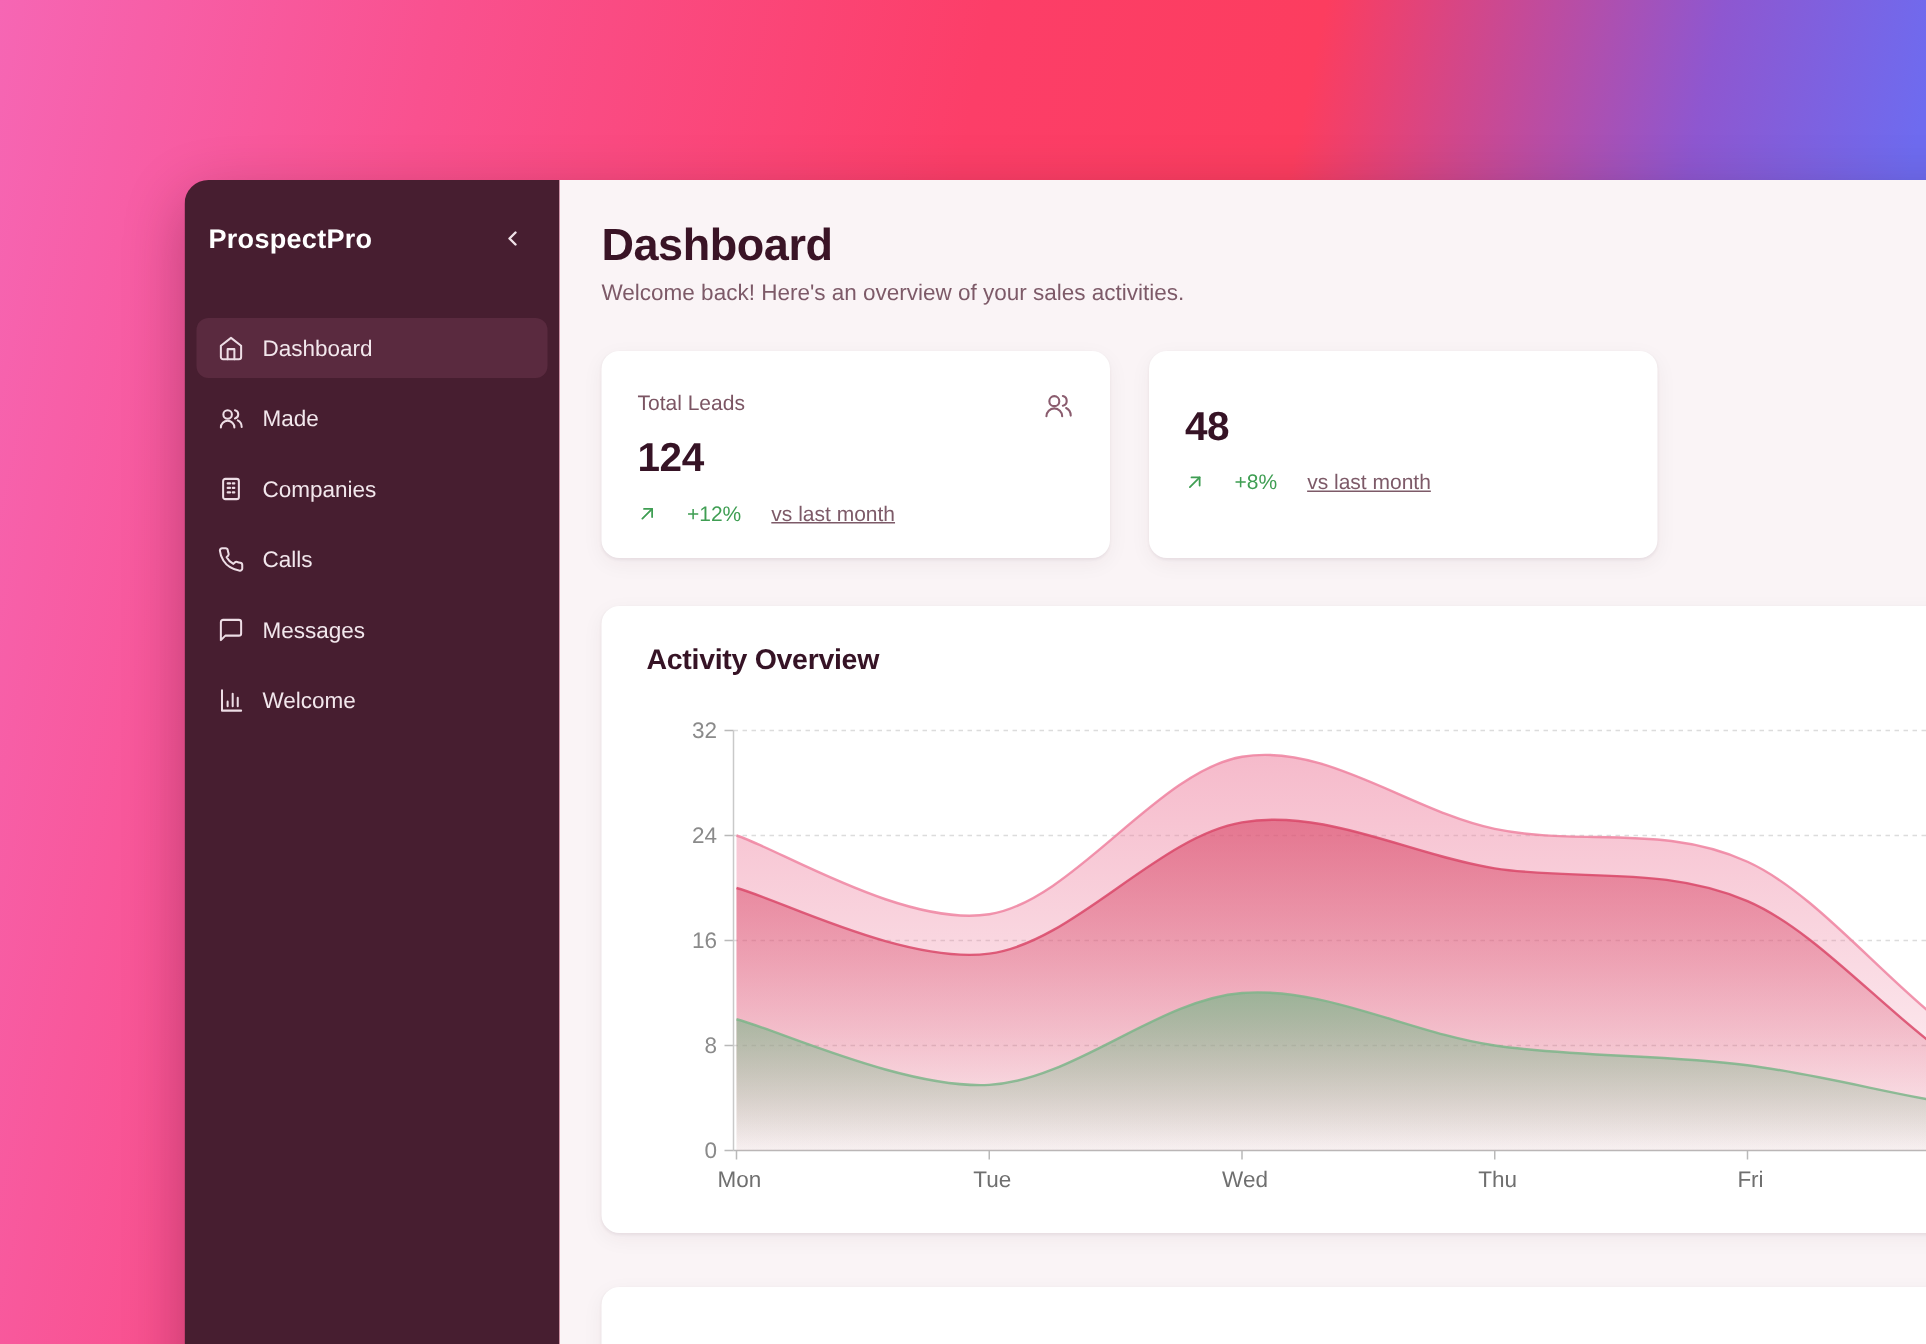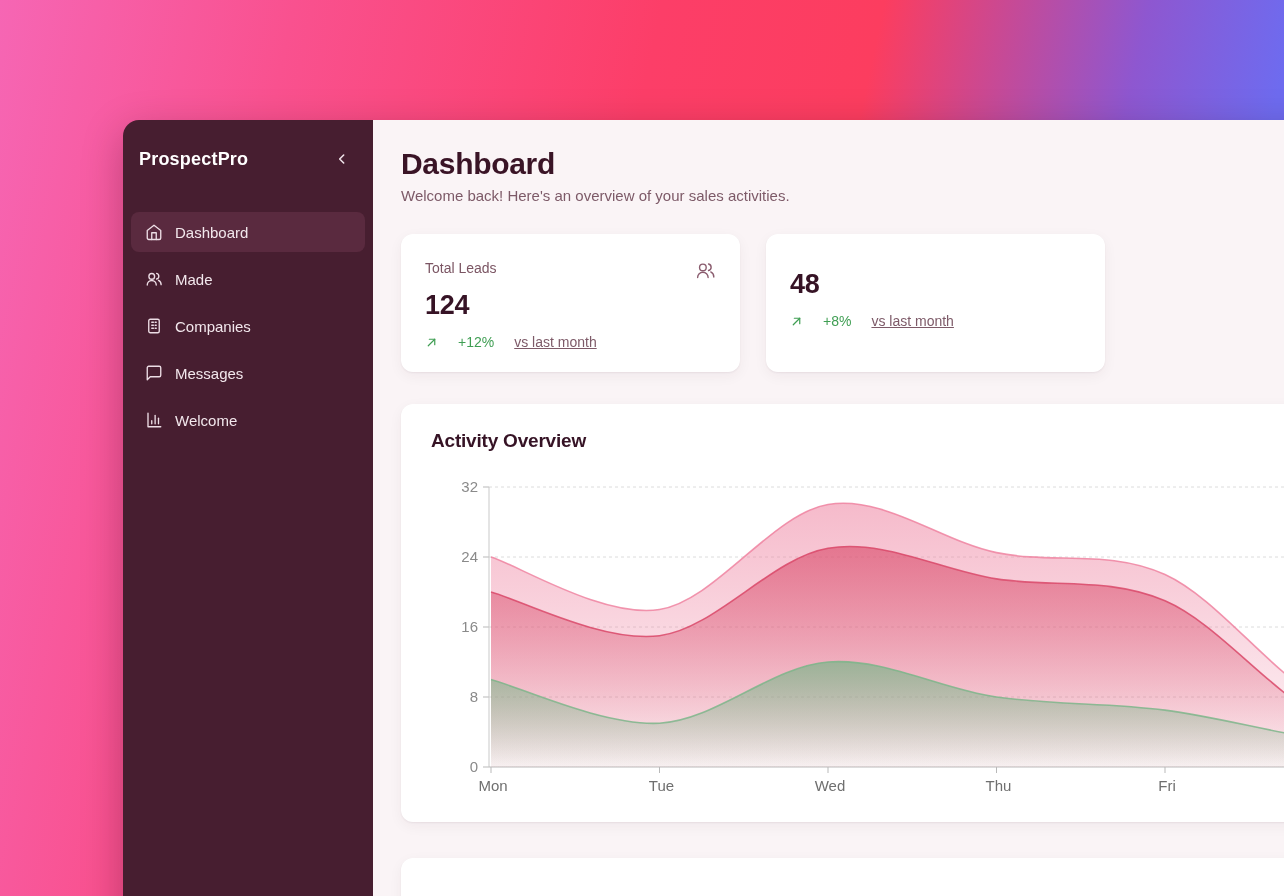--- a/index.html
+++ b/index.html
@@ -131,20 +131,28 @@
           <span>Made</span>
         </div>
         <div class="nav-item">
           <span class="ic">
             <svg width="18" height="18" viewBox="0 0 24 24" fill="none" stroke="currentColor" stroke-width="1.8" stroke-linecap="round" stroke-linejoin="round">
               <rect x="5" y="3" width="14" height="18" rx="2"></rect>
               <path d="M9 7h2.2M13.5 7h1.5M9 11h2.2M13.5 11h1.5M9 15h2.2M13.5 15h1.5"></path>
             </svg>
           </span>
           <span>Companies</span>
+        </div>
+        <div class="nav-item">
+          <span class="ic">
+            <svg width="18" height="18" viewBox="0 0 24 24" fill="none" stroke="currentColor" stroke-width="1.8" stroke-linecap="round" stroke-linejoin="round">
+              <path d="M22 16.92v3a2 2 0 0 1-2.18 2 19.79 19.79 0 0 1-8.63-3.07 19.5 19.5 0 0 1-6-6A19.79 19.79 0 0 1 2.12 4.18 2 2 0 0 1 4.11 2h3a2 2 0 0 1 2 1.72c.13.96.36 1.9.7 2.81a2 2 0 0 1-.45 2.11L8.09 9.91a16 16 0 0 0 6 6l1.27-1.27a2 2 0 0 1 2.11-.45c.91.34 1.85.57 2.81.7A2 2 0 0 1 22 16.92z"></path>
+            </svg>
+          </span>
+          <span>Calls</span>
         </div>
         <div class="nav-item">
           <span class="ic">
             <svg width="18" height="18" viewBox="0 0 24 24" fill="none" stroke="currentColor" stroke-width="1.8" stroke-linecap="round" stroke-linejoin="round">
               <path d="M21 15a2 2 0 0 1-2 2H7l-4 4V5a2 2 0 0 1 2-2h14a2 2 0 0 1 2 2z"></path>
             </svg>
           </span>
           <span>Messages</span>
         </div>
         <div class="nav-item">

